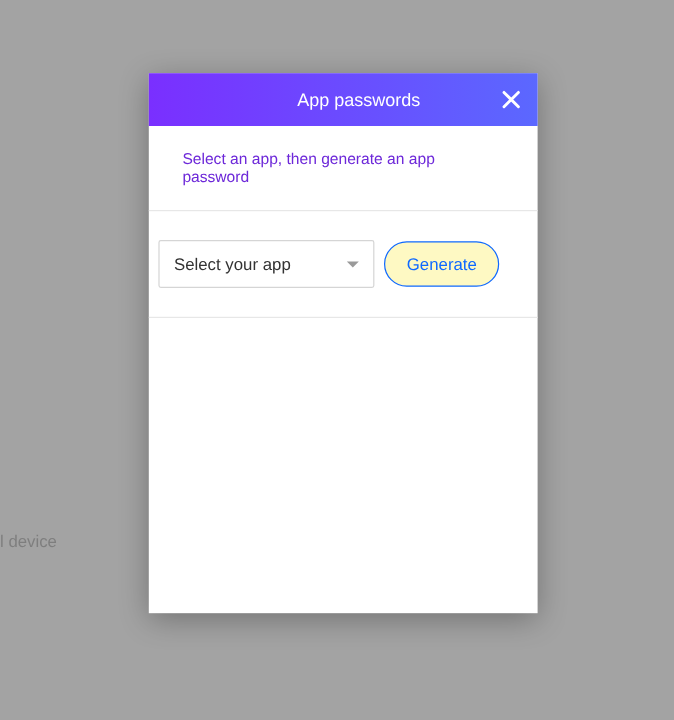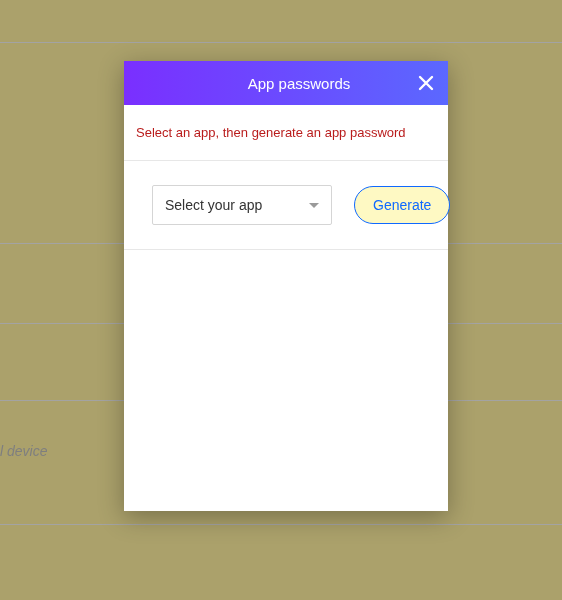--- a/index.html
+++ b/index.html
@@ -7,22 +7,21 @@
       width: 562px;
       height: 600px;
       font-family: -apple-system, BlinkMacSystemFont, "Segoe UI", Helvetica, Arial, sans-serif;
       position: relative;
       overflow: hidden;
       background: #fff;
     }
     .backdrop {
       position: absolute;
       inset: 0;
-      background: #fde047;
-      font-style: italic;
+      background: #e5e5e5;
     }
     .bg-row {
       position: absolute;
       left: 0; right: 0;
       border-top: 1px solid #e4e4e4;
     }
     .bg-text {
       position: absolute;
       color: #7d7d7d;
       font-size: 14px;
@@ -65,30 +64,30 @@
       width: 28px;
       height: 28px;
       display: flex;
       align-items: center;
       justify-content: center;
       cursor: pointer;
       color: #fff;
     }
     .close-btn svg { width: 16px; height: 16px; }
     .instruction {
-      padding: 20px 12px;
+      padding: 20px 28px;
       font-size: 13px;
-      color: #b91c1c;
+      color: #6d28d9;
       border-bottom: 1px solid #e7e7e7;
     }
     .controls {
-      padding: 24px 28px;
+      padding: 24px 8px;
       display: flex;
       align-items: center;
-      gap: 22px;
+      gap: 8px;
       border-bottom: 1px solid #e7e7e7;
     }
     .select-box {
       flex: 0 0 auto;
       width: 180px;
       height: 40px;
       border: 1px solid #d5d5d5;
       border-radius: 2px;
       display: flex;
       align-items: center;

